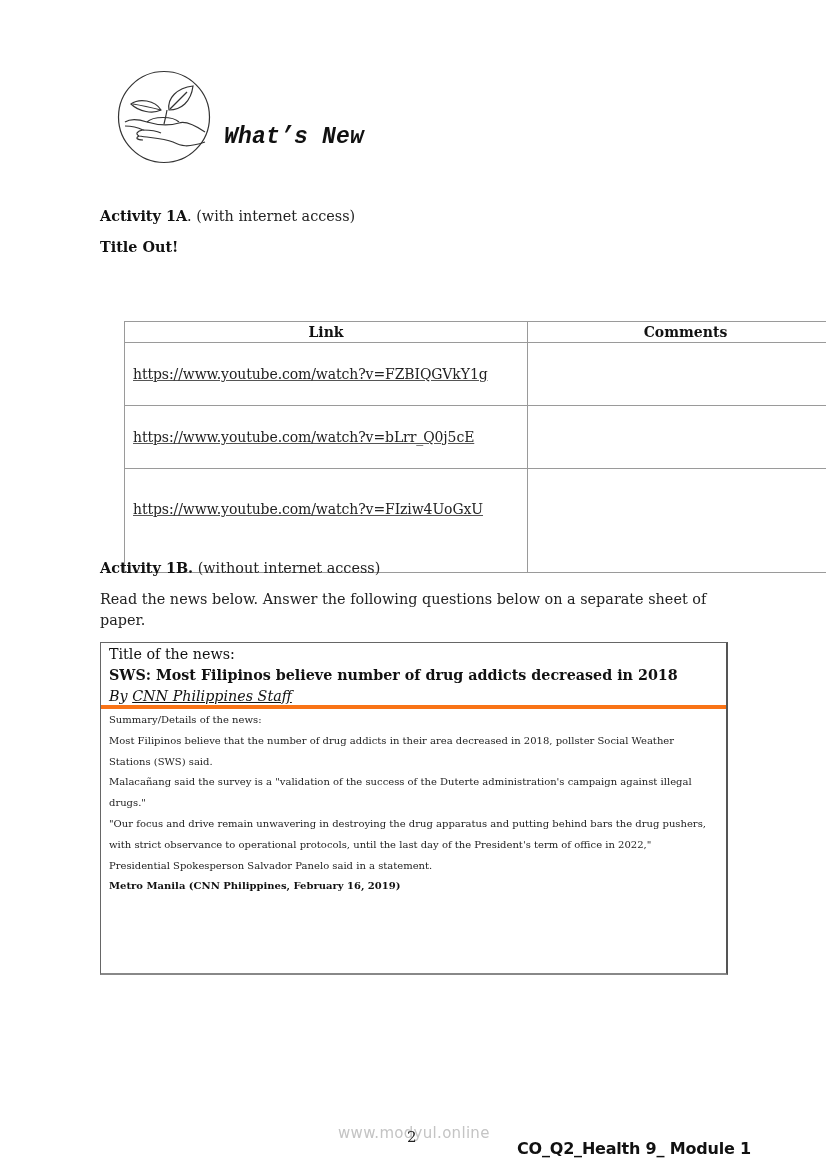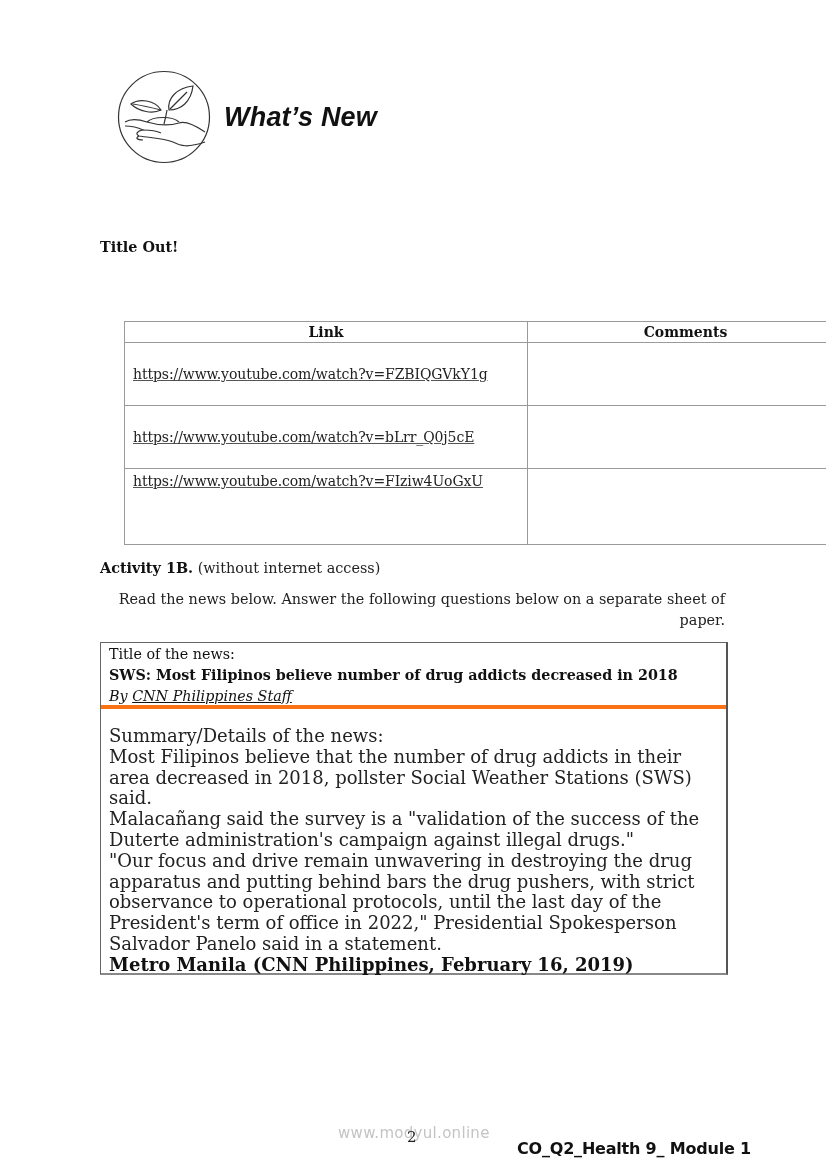--- a/index.html
+++ b/index.html
@@ -1,47 +1,47 @@
 <!DOCTYPE html>
 <html><head>
 <meta charset="utf-8">
 <style>
   html, body { margin:0; padding:0; background:#ffffff; }
   body { width:826px; height:1169px; position:relative; overflow:hidden;
          font-family:"DejaVu Serif", "Liberation Serif", serif; color:#111; }
   .page { position:absolute; left:0; top:0; width:826px; height:1169px; }
 
   .header-icon { position:absolute; left:117px; top:70px; width:94px; height:94px; }
-  .header-title { position:absolute; left:224px; top:102px; font-family:Liberation Sans, sans-serif;
-                  font-weight:bold; font-style:italic; font-size:27px; letter-spacing:0.2px; color:#111; }
+  .header-title { position:absolute; left:224px; top:124px; font-family:Liberation Mono, monospace;
+                  font-weight:bold; font-style:italic; font-size:23px; letter-spacing:0.2px; color:#111; }
 
   .para { position:absolute; left:100px; font-size:14.4px; line-height:21px; color:#222; }
   .para b { color:#111; }
   .p1 { top:205px; }
   .p2 { top:236px; }
   .p3 { top:268px; width:620px; }
   .p4 { top:557px; }
-  .p5 { top:589px; width:625px;text-align:right; }
+  .p5 { top:589px; width:625px; }
 
   table.links { position:absolute; left:124px; top:321px; width:720px; border-collapse:collapse;
                 font-size:14px; }
   table.links th, table.links td { border:1px solid #9a9a9a; }
   table.links th { height:20px; font-weight:bold; font-size:14px; text-align:center; padding:0; color:#111;}
   table.links td { padding:0 0 0 8px; vertical-align:middle; }
   table.links td.link-cell { width:394px; }
   table.links tr.r1 td { height:62px;margin-left:20px; }
   table.links tr.r2 td { height:62px; }
   table.links tr.r3 td { height:71px; }
-  table.links tr.r3 td.link-cell { vertical-align:top; padding-top:4px; }
+  table.links tr.r3 td.link-cell { vertical-align:top; padding-top:32px; }
   .url { color:#222; text-decoration:underline; text-decoration-color:#555; font-size:14px; letter-spacing:-0.1px; }
 
   .newsbox { position:absolute; left:100px; top:642px; width:625px; height:330px;
              border:1px solid #666; border-right:2px solid #555; border-bottom:2px solid #888; }
   .news-title-sec { padding:1px 8px 0 8px; height:61px; border-bottom:4px solid #f97316; font-size:14.3px; line-height:21px; }
-  .news-body-sec { padding:1px 18px 0 8px; font-size:18px; line-height:20.8px; color:#222;margin-top:16px; }
+  .news-body-sec { padding:1px 18px 0 8px; font-size:10px; line-height:20.8px; color:#222; }
   .news-headline { font-weight:bold; color:#111; font-size:14.3px; }
   .byline { font-style:italic; }
   .byline u { text-decoration:underline; }
   .dateline { font-weight:bold; color:#111; }
 
   .footer-module { position:absolute; left:517px; top:1106px; font-family:"DejaVu Sans", sans-serif;
                    font-weight:bold; font-size:16px; color:#111; letter-spacing:-0.2px;margin-top:33px; }
   .page-number { position:absolute; left:407px; top:1128px; font-size:15px; color:#222; }
   .watermark { position:absolute; left:338px; top:1124px; font-family:"DejaVu Sans", sans-serif;
                font-size:15px; color:#c4c4c4; letter-spacing:0.3px; }
@@ -65,20 +65,23 @@
       <path d="M30 52 C36 46 56 46 62 52"></path>
 
       <path d="M8 52 C14 48 24 50 30 52 C40 55 52 56 62 53 C68 51 76 54 88 62"></path>
       <path d="M8 56 C16 56 22 58 26 60 C20 61 18 64 22 66 C34 68 46 68 56 72 C64 76 70 78 88 72"></path>
       <path d="M26 60 C34 60 40 61 44 63"></path>
       <path d="M22 66 C18 68 20 70 26 70"></path>
     </svg>
   </div>
   <div class="header-title">What’s New</div>
 
+  <div class="para p1">
+    <b>Activity 1A</b><span>. (with internet access)</span>
+  </div>
   <div class="para p2">
     <b>Title Out!</b>
   </div>
 
   <table class="links">
     <thead>
       <tr>
         <th>Link</th>
         <th>Comments</th>
       </tr>

